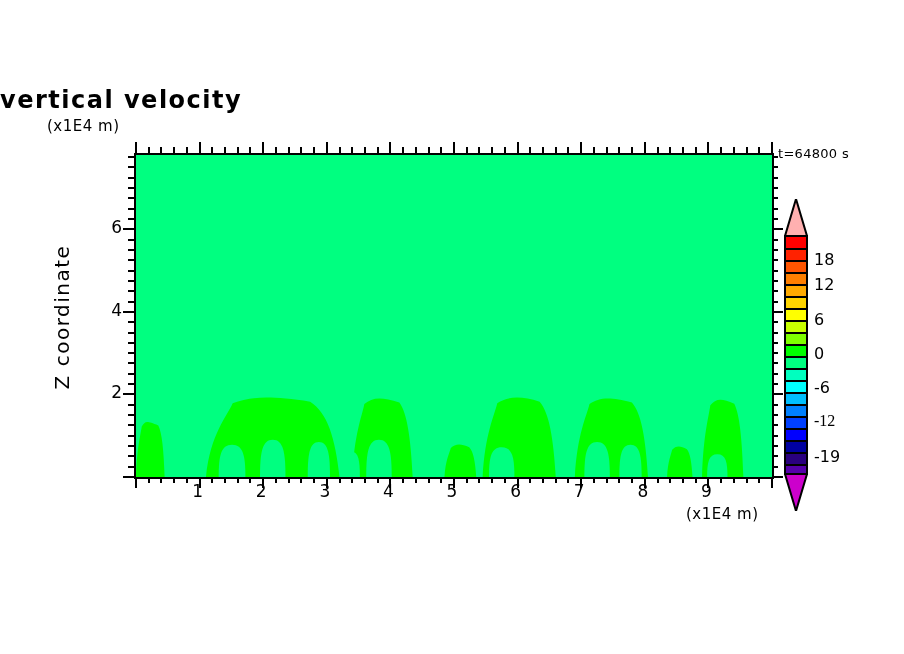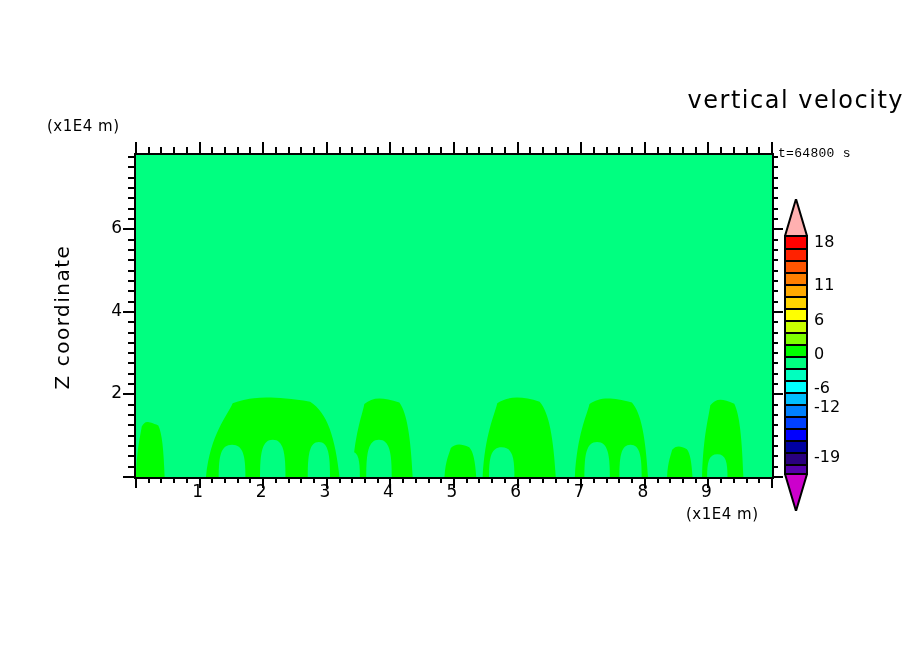--- a/index.html
+++ b/index.html
@@ -8,41 +8,41 @@
     width:904px;height:654px;background:#ffffff;
     font-family:"DejaVu Sans",sans-serif;
     position:relative;overflow:hidden;
   }
   #stage{position:absolute;left:0;top:0;width:904px;height:654px;}
 
   .txt{position:absolute;white-space:nowrap;color:#000;}
 
   
   #title{
-    left:0;top:86px;width:904px;text-align:right;
-    font-size:24px;letter-spacing:1.5px;
+    left:0;top:86px;width:904px;text-align:left;
+    font-size:24px;letter-spacing:1.5px;font-weight:bold;
   }
 
   
   #z-unit{left:47px;top:117px;font-size:15px;letter-spacing:.5px;}
   #x-unit{left:686px;top:505px;font-size:15px;letter-spacing:.5px;}
 
   
   #x-title{
     left:0;top:527px;width:904px;text-align:center;
     font-size:20px;letter-spacing:1.5px;
   }
   #y-title{
     left:-28px;top:305px;width:180px;text-align:center;
     font-size:20px;letter-spacing:1.5px;
     transform:rotate(-90deg);transform-origin:50% 50%;
   }
 
   
-  #tstamp{left:778px;top:146px;font-size:13px;letter-spacing:.3px;font-family:Liberation Mono, monospace;}
+  #tstamp{left:778px;top:146px;font-size:13px;letter-spacing:.3px;}
 
   
   #plot-frame{
     position:absolute;left:134px;top:153px;
     width:636px;height:322px;
     border:2px solid #000;box-sizing:content-box;
     background:#00ff80;overflow:hidden;
   }
   #field{position:absolute;left:0;top:0;width:636px;height:322px;}
 
@@ -329,23 +329,23 @@
         <div class="cband-line" style="top: 203px;"></div>
         <div class="cband" style="top: 216px; height: 12px; background: rgb(42, 0, 127);"></div>
         <div class="cband-line" style="top: 215px;"></div>
         <div class="cband" style="top: 228px; height: 12px; background: rgb(85, 0, 170);"></div>
         <div class="cband-line" style="top: 227px;"></div>
       </div>
     <svg class="carrow" style="top:274px;height:38px;" viewBox="0 0 24 38" preserveAspectRatio="none">
       <polygon points="12,38 23,1 1,1" fill="#cc00cc" stroke="#000" stroke-width="2"></polygon>
     </svg>
     <div id="cbar-labels">
-        <div class="clab" style="top: 33px;">18</div>
-        <div class="clab" style="top: 76.4286px;">11</div>
+        <div class="clab" style="top: 51px;">18</div>
+        <div class="clab" style="top: 76.4286px;">12</div>
         <div class="clab" style="top: 110.714px;">6</div>
         <div class="clab" style="top: 145px;">0</div>
         <div class="clab" style="top: 179.286px;">-6</div>
-        <div class="clab" style="top: 198px;">-12</div>
+        <div class="clab" style="top: 213px; font-family: Liberation Serif, serif;">-12</div>
         <div class="clab" style="top: 247.857px;">-19</div>
       </div>
   </div>
 
 </div>
 
 </body></html>

